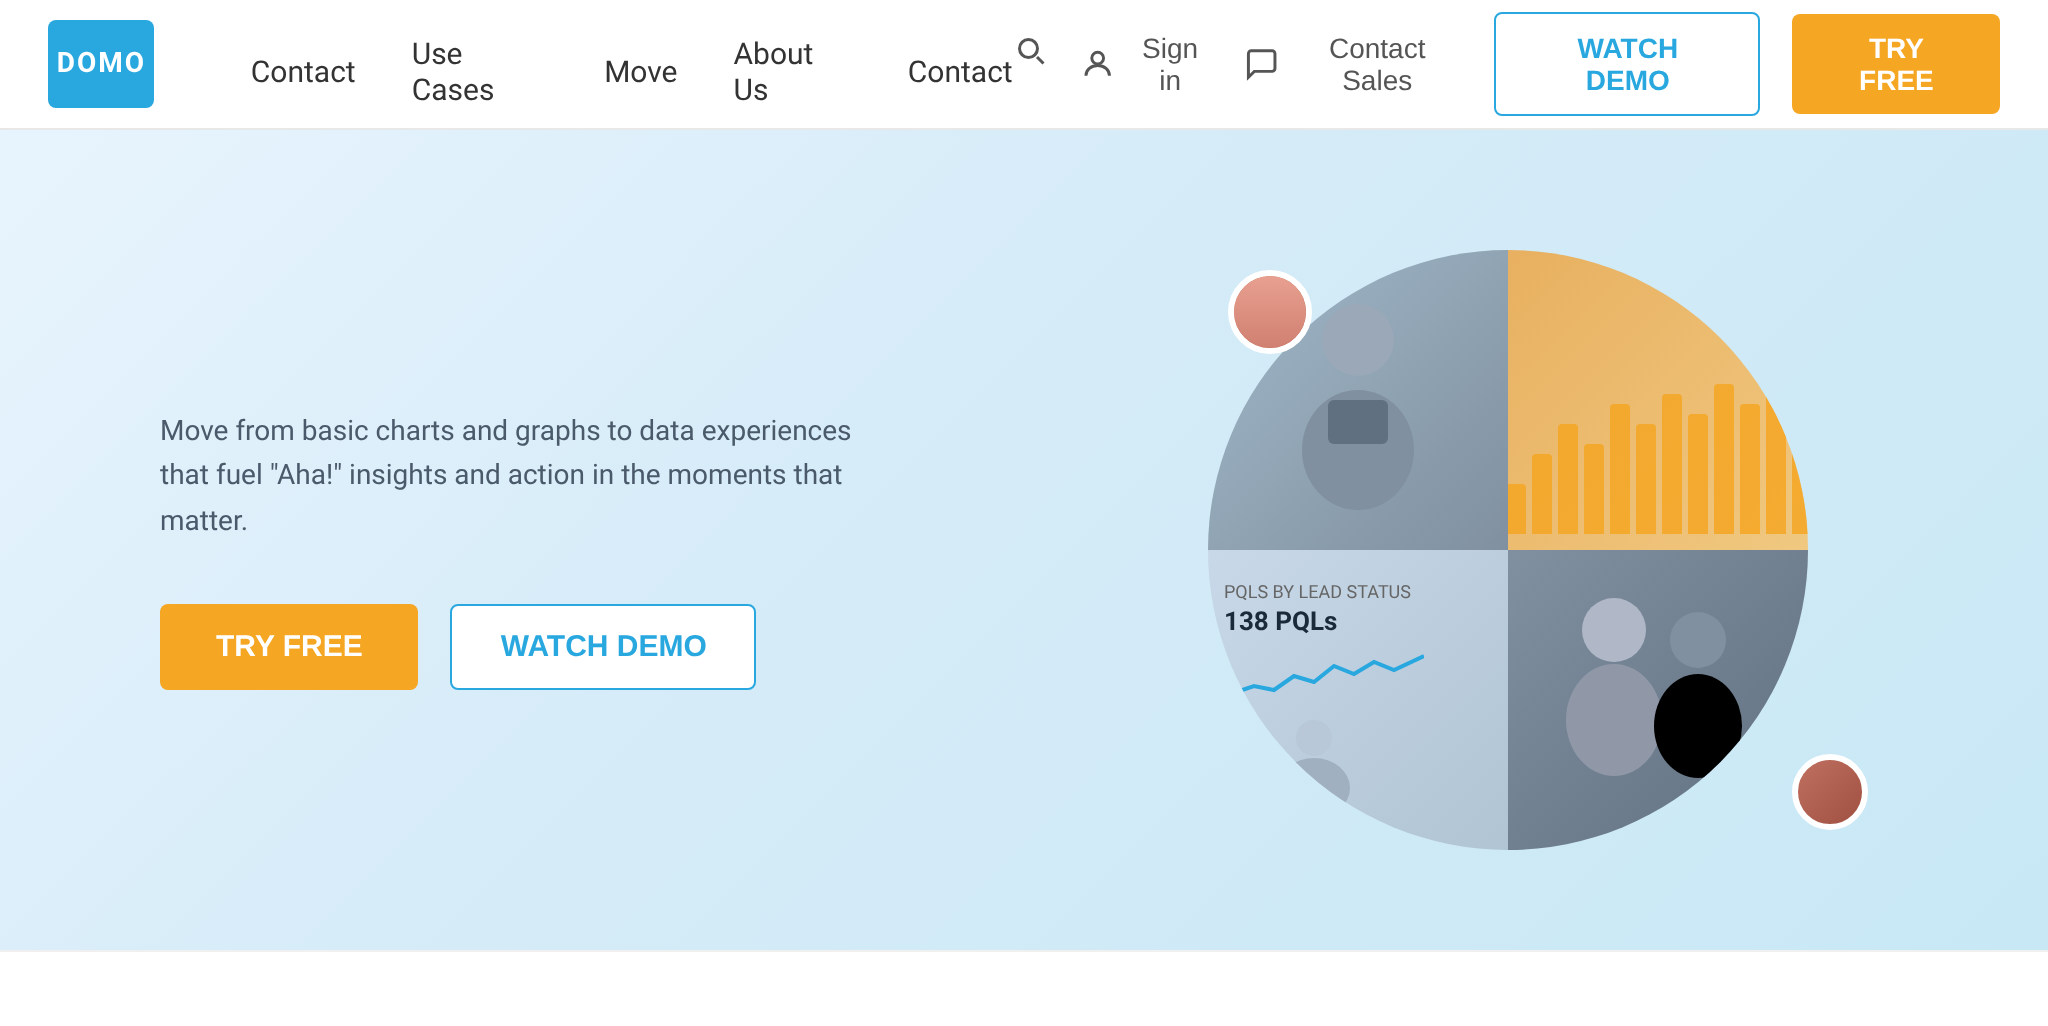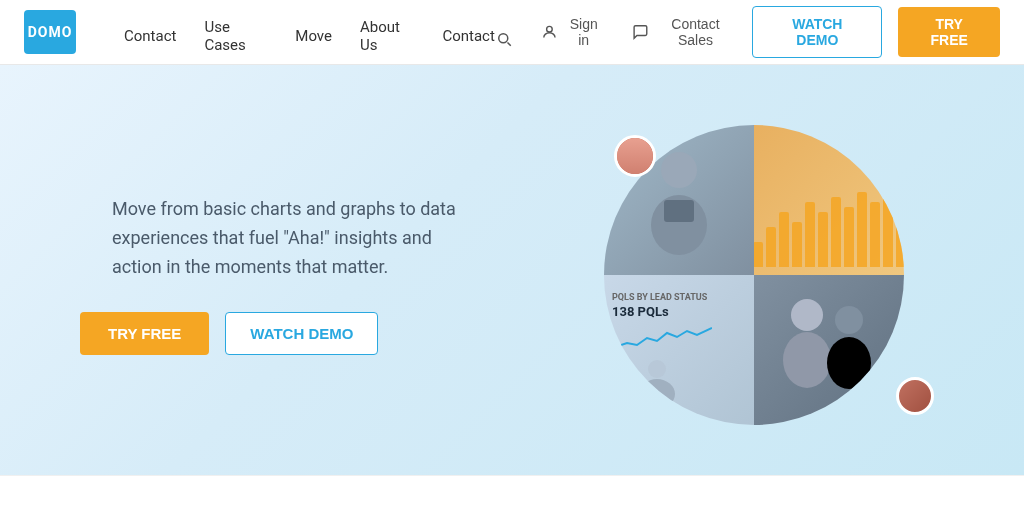--- a/index.html
+++ b/index.html
@@ -46,22 +46,22 @@
       cursor: pointer;
       text-decoration: none;
     }
     .header-right {
       display: flex;
       align-items: center;
       gap: 16px;
     }
     .header-icon-group {
       display: flex;
-      align-items: flex-end;
-      gap: 28px;
+      align-items: flex-start;
+      gap: 16px;
     }
     .icon-btn {
       display: flex;
       align-items: center;
       gap: 6px;
       font-size: 14px;
       color: #555;
       cursor: pointer;
       background: none;
       border: none;
@@ -103,26 +103,25 @@
       max-width: 460px;
     }
     .hero-title {
       font-size: 38px;
       font-weight: 300;
       color: #1a2a3a;
       line-height: 1.2;
       margin-bottom: 20px;
     }
     .hero-subtitle {
-      font-size: 18px;
+      font-size: 14px;
       color: #4a5a6a;
       line-height: 1.6;
       margin-bottom: 30px;
       max-width: 360px;
-      margin-left: 32px;
     }
     .hero-buttons {
       display: flex;
       gap: 16px;
     }
     .btn-try-free {
       padding: 12px 28px;
       background: #f5a623;
       color: #fff;
       font-size: 15px;
@@ -215,21 +214,21 @@
       width: 10px;
       background: #f5a623;
       border-radius: 2px 2px 0 0;
       opacity: 0.85;
     }
 
     
     .chart-label {
       font-size: 9px;
       color: #666;
-      font-weight: 700;
+      font-weight: 400;
       margin-bottom: 2px;
     }
     .chart-value {
       font-size: 13px;
       color: #1a2a3a;
       font-weight: 700;
     }
     .mini-line {
       margin-top: 4px;
     }

